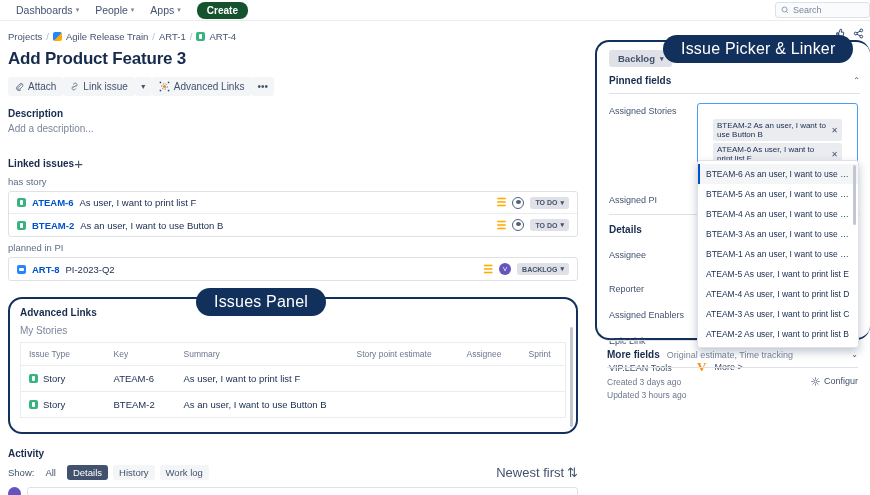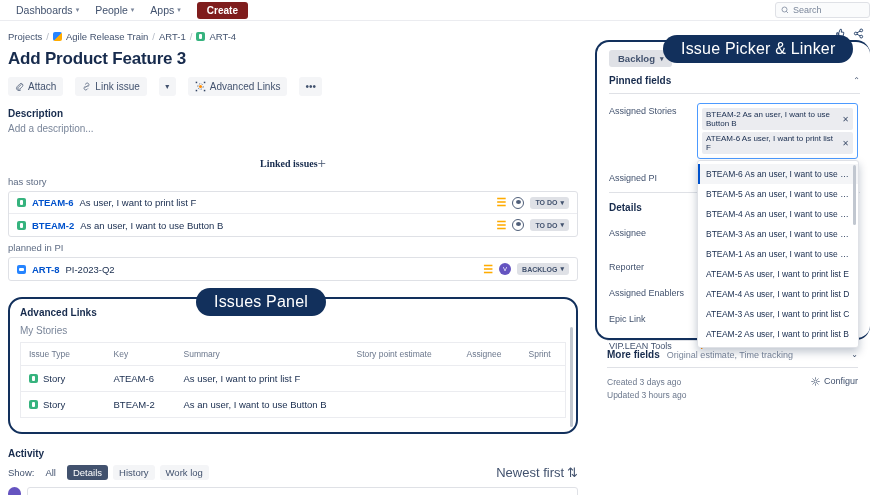--- a/index.html
+++ b/index.html
@@ -20,22 +20,22 @@
     border-bottom:1px solid #ebecf0;
     position:relative;
   }
   .nav-item {
     font-size:10.5px; color:#42526e; padding:2px 8px;
     display:flex; align-items:center; gap:3px; cursor:pointer;
     white-space:nowrap;
   }
   .caret { font-size:7px; color:#7a869a; }
   .create-btn {
-    background:#7f1d1d; color:#fff; font-size:10px; font-weight:600;
-    padding:3px 10px; border-radius:3px; margin-left:8px; cursor:pointer;
+    background:#14532d; color:#fff; font-size:10px; font-weight:600;
+    padding:3px 10px; border-radius:8px; margin-left:8px; cursor:pointer;
   }
   .searchbox {
     position:absolute; right:0px; top:2px;
     width:95px; height:16px; border:1px solid #dfe1e6; border-radius:3px;
     display:flex; align-items:center; gap:4px; padding:0 5px;
     background:#fafbfc;
   }
   .searchbox .ph { font-size:9px; color:#7a869a; }
 
   
@@ -49,36 +49,36 @@
   .bc-icon { width:9px; height:9px; border-radius:2px; display:inline-block; }
   .bc-icon.teal { background:linear-gradient(135deg,#2684ff 50%,#ffab00 50%); }
   .bc-icon.green { background:#36b37e; position:relative; }
   .bc-icon.green::after{ content:""; position:absolute; left:3px; top:2px; width:3px; height:5px; background:#fff; border-radius:1px;}
 
   h1.title {
     font-size:17px; font-weight:700; color:#172b4d;
     margin:7px 0 8px 0; letter-spacing:-0.2px;
   }
 
-  .toolbar { display:flex; align-items:flex-end; gap:12px; margin-bottom:12px; }
+  .toolbar { display:flex; align-items:flex-end; gap:0; margin-bottom:12px; }
   .tb-btn {
     background:#f4f5f7; border-radius:3px; height:19px;
     display:flex; align-items:center; gap:4px;
     padding:0 7px; font-size:10px; color:#42526e; font-weight:500; cursor:pointer;
   }
   .tb-btn.icononly { padding:0 6px; }
   .tb-caret { background:#f4f5f7; border-radius:3px; height:19px; width:17px;
     display:flex;align-items:center;justify-content:center;cursor:pointer;color:#42526e;font-size:8px;}
 
   .sec-label { font-size:10px; font-weight:700; color:#172b4d; }
   .muted { font-size:10px; color:#7a869a; }
   .desc-block { margin-bottom:22px; }
   .desc-block .sec-label { margin-bottom:4px; }
 
-  .linked-head { display:flex; align-items:center; justify-content:center;font-family:Liberation Serif, serif; }
+  .linked-head { display:flex; align-items:center; justify-content:flex-start; }
   .plus { font-size:15px; color:#42526e; cursor:pointer; line-height:1; font-weight:300;}
   .link-group-label { font-size:9.5px; color:#5e6c84; margin:5px 0 4px 0; }
 
   .link-card { border:1px solid #dfe1e6; border-radius:3px; background:#fff; }
   .link-row {
     height:22px; display:flex; align-items:center; padding:0 8px; gap:6px;
     border-bottom:1px solid #ebecf0;
   }
   .link-row:last-child { border-bottom:none; }
   .itype { width:9px;height:9px;border-radius:2px;background:#36b37e;position:relative;flex:none;}
@@ -164,21 +164,21 @@
     border-bottom:1px solid #dfe1e6;
   }
   .pinned-head .t { font-size:10px;font-weight:700;color:#172b4d; }
   .chev { font-size:8px;color:#42526e;cursor:pointer;}
 
   .field-row { display:flex; margin:9px 12px 0 12px; align-items:flex-start; }
   .field-label { width:88px; font-size:9px; color:#42526e; flex:none; padding-top:3px;}
   .field-value { flex:1; }
 
   .tag-box {
-    border:1.5px solid #4c9aff; border-radius:3px; padding:4px; background:#fff;
+    border:1.5px solid #4c9aff; border-radius:3px; padding:15px; background:#fff;
     display:flex; flex-direction:column; gap:2px;
   }
   .tag {
     background:#ebecf0; border-radius:2px; font-size:8px; color:#172b4d;
     padding:2px 4px; display:flex; align-items:center; justify-content:space-between; gap:4px;
   }
   .tag .x { color:#42526e; font-size:8px; cursor:pointer; }
 
   .divider { border-top:1px solid #dfe1e6; margin:9px 10px 0 12px; }
   .details-title { font-size:10px;font-weight:700;color:#172b4d;margin:9px 12px 0 12px;}

